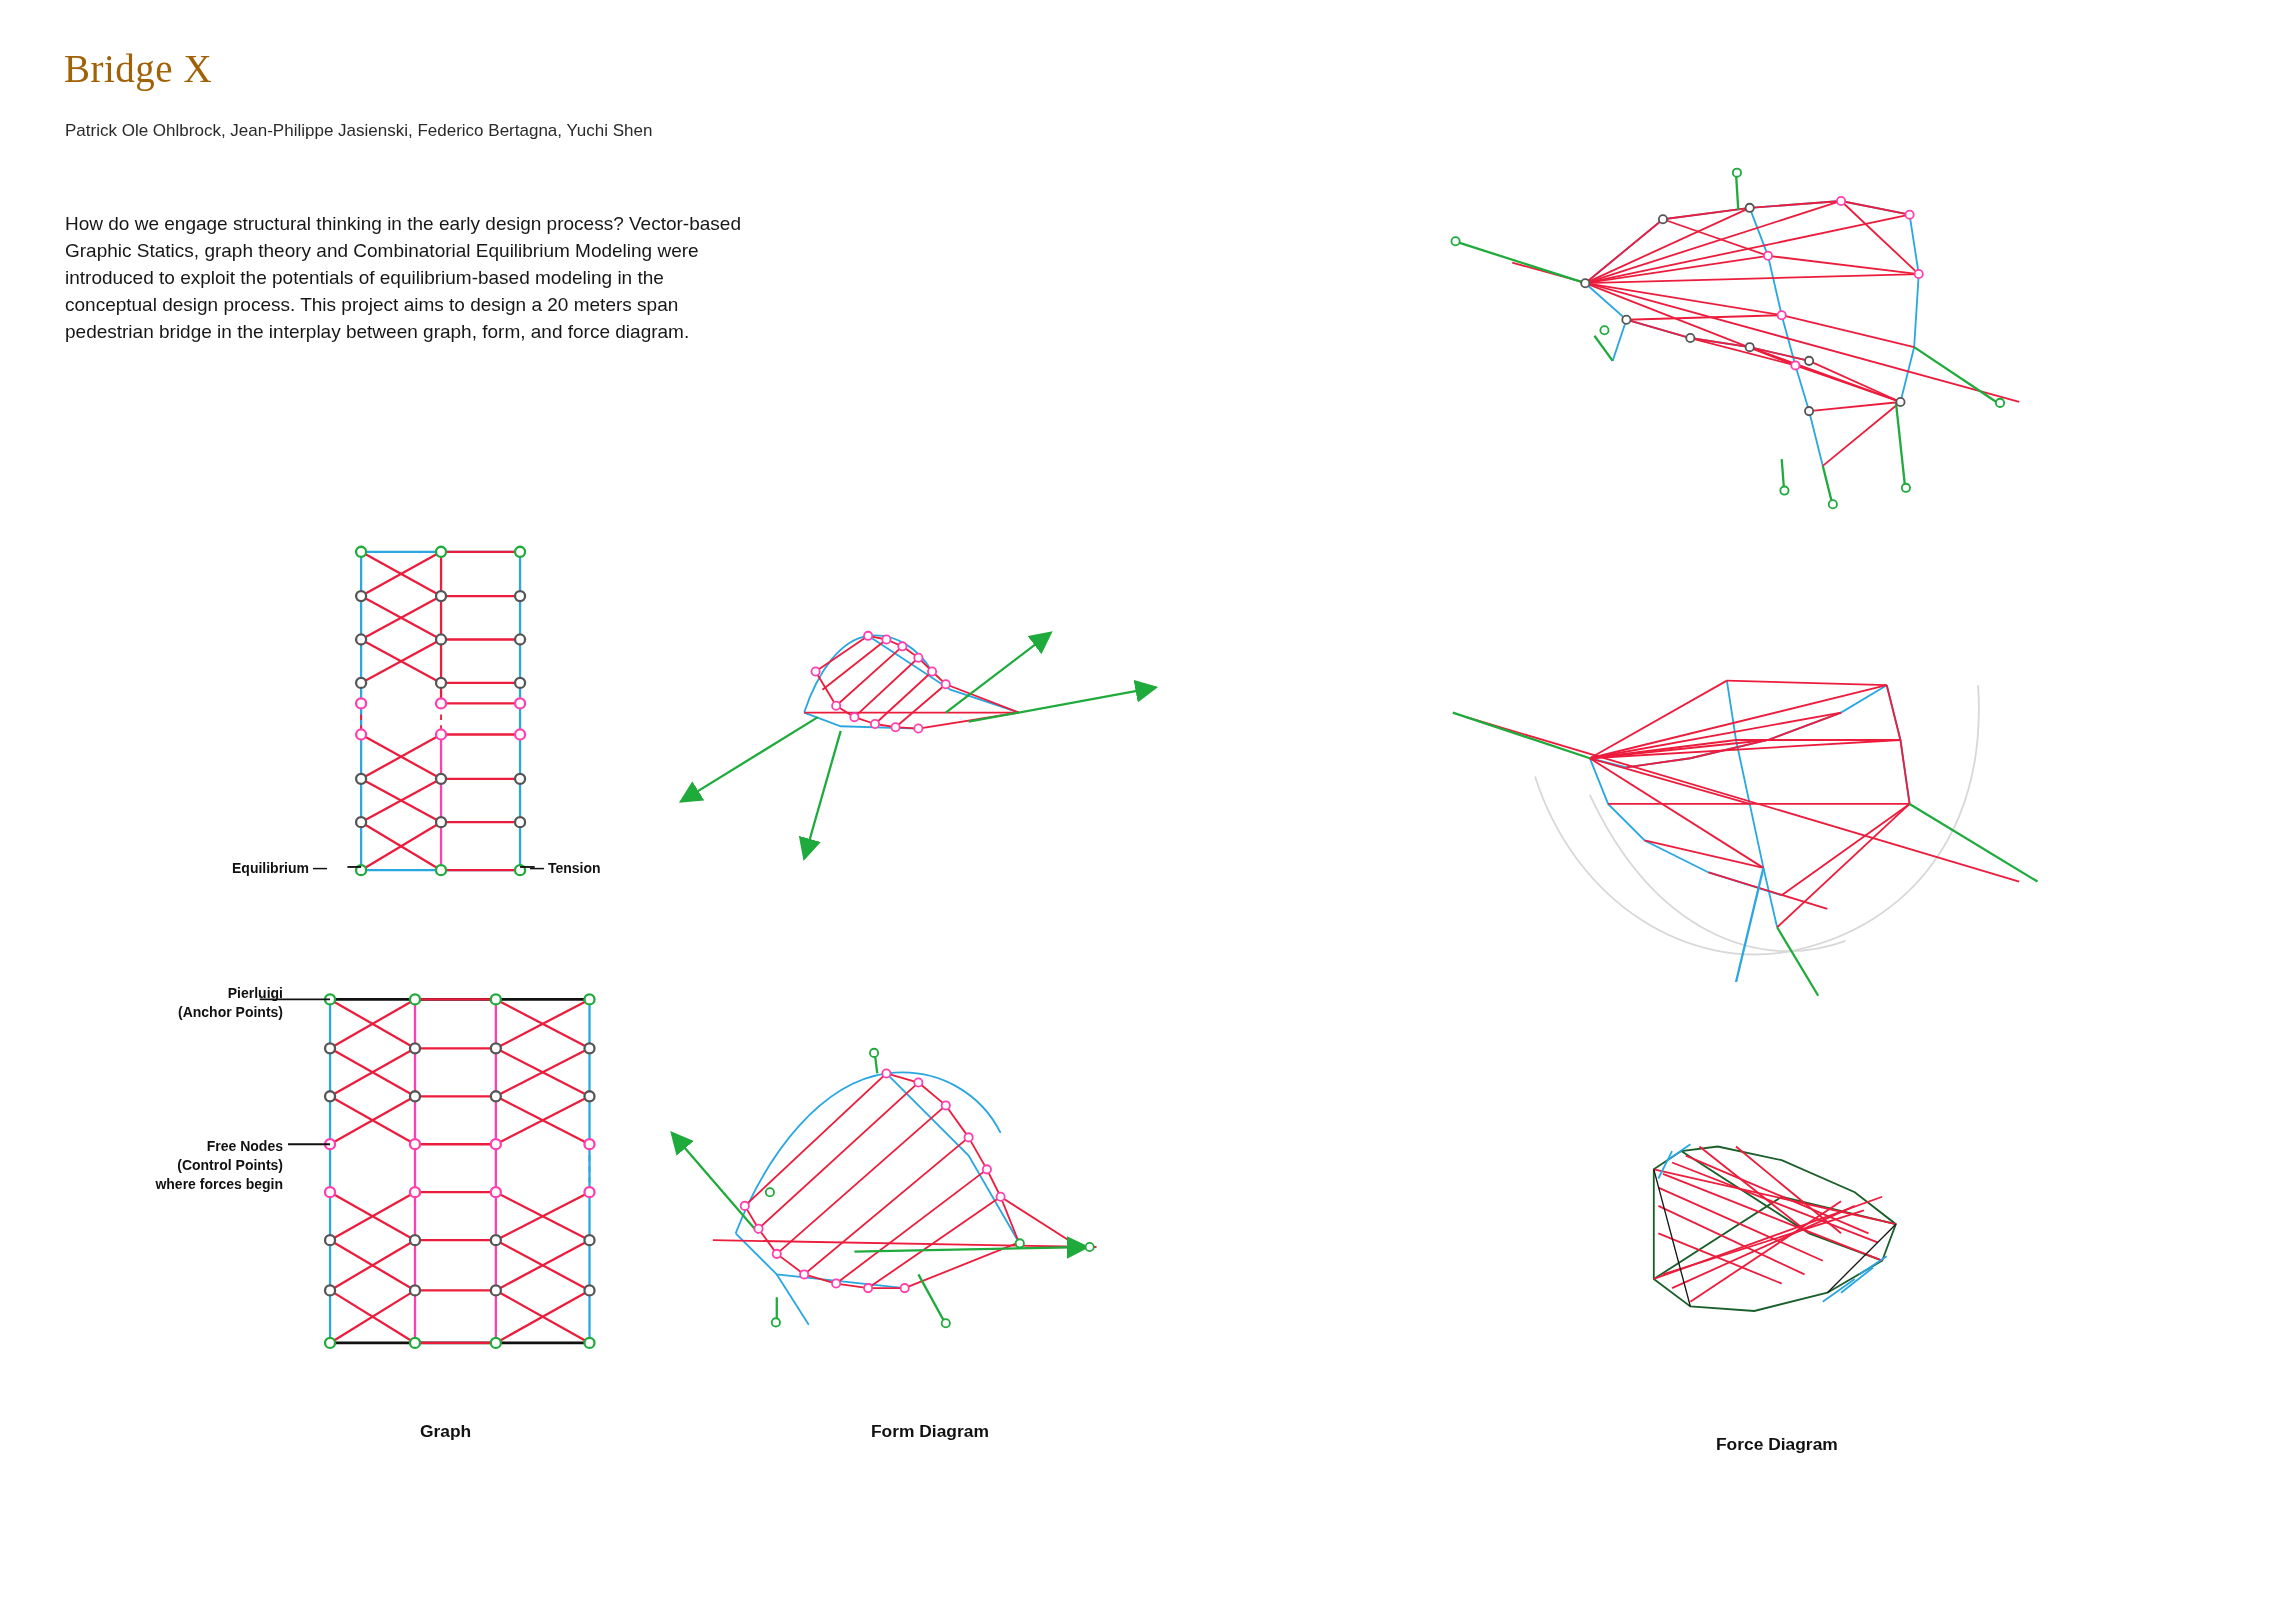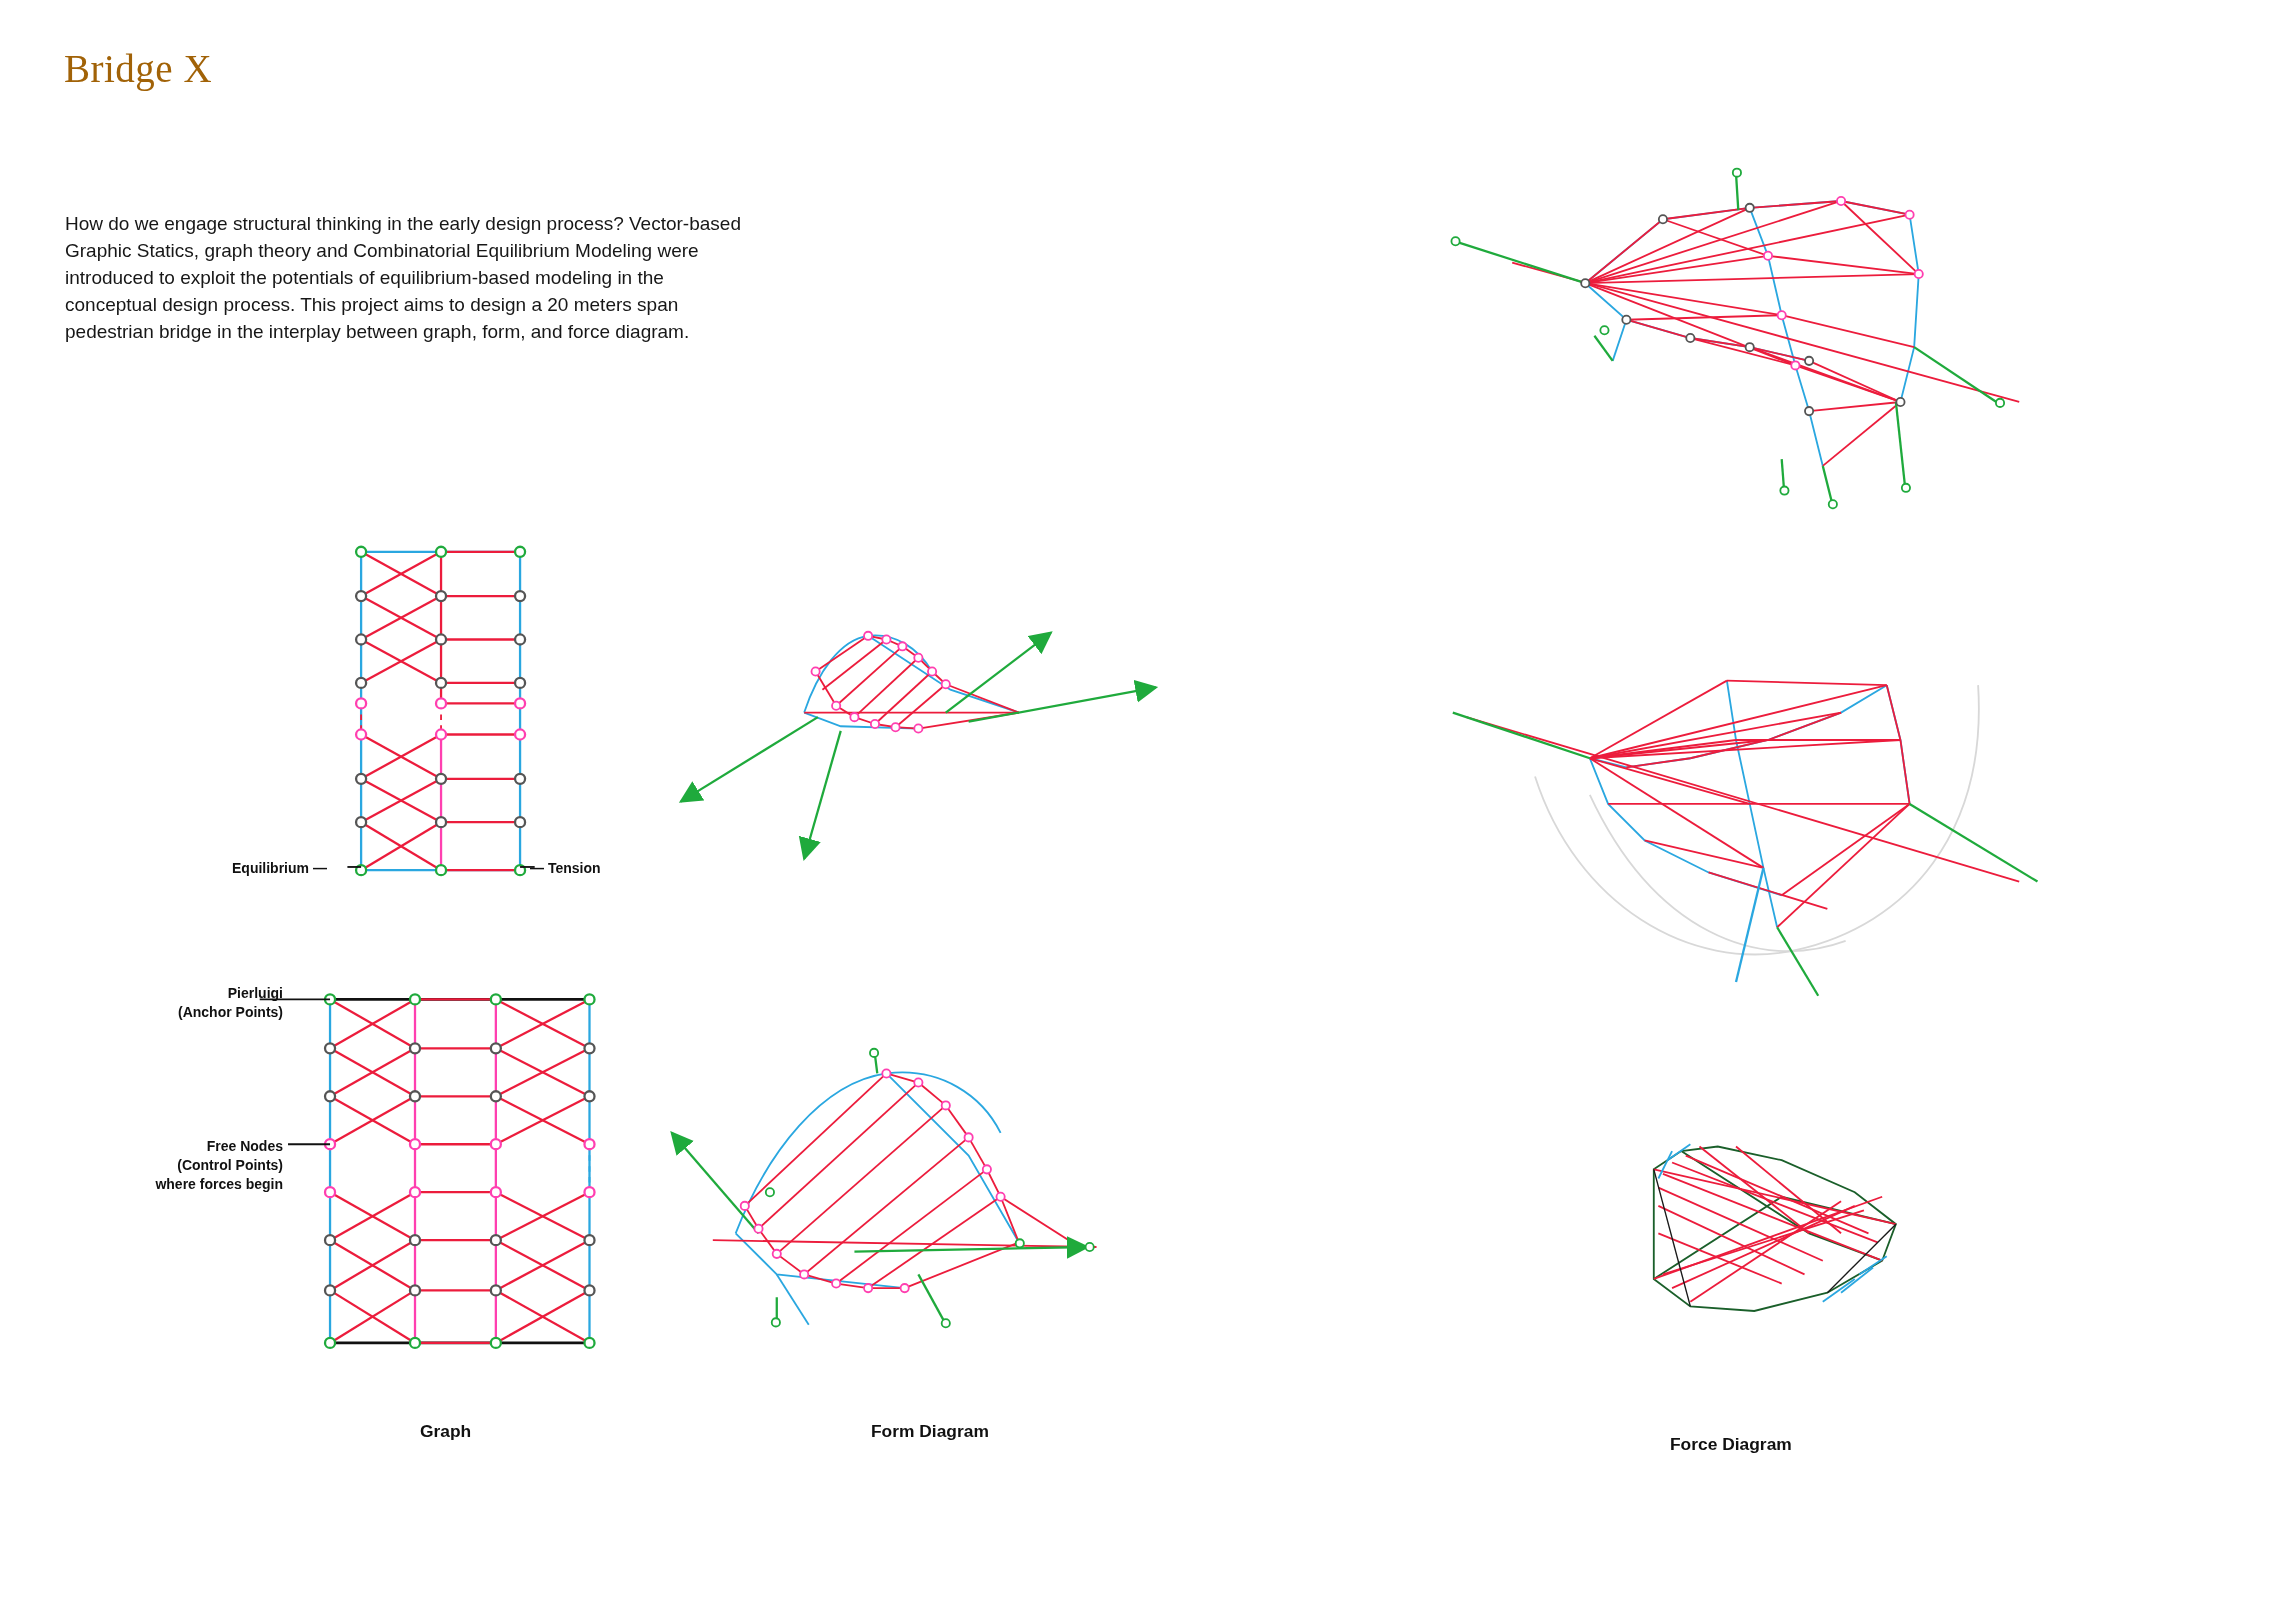--- a/index.html
+++ b/index.html
@@ -52,21 +52,21 @@
   
   .caption {
     position: absolute;
     font-size: 17.4px;
     font-weight: bold;
     color: #111;
     white-space: nowrap;
   }
   .caption-graph  { left: 420px;  top: 1421px; }
   .caption-form   { left: 827px; top: 1421px; margin-left: 44px; }
-  .caption-force  { left: 1670px; top: 1434px; }
+  .caption-force  { left: 1716px; top: 1434px; }
 
   
   .annot {
     position: absolute;
     font-size: 14px;
     font-weight: bold;
     color: #111;
     line-height: 19px;
     white-space: nowrap;
   }
@@ -85,20 +85,21 @@
   }
 </style>
 </head>
 <body>
 
 <div id="page">
 
   <div class="title">Bridge X</div>
 
   <div class="credits">
+    <div>Patrick Ole Ohlbrock, Jean-Philippe Jasienski, Federico Bertagna, Yuchi Shen</div>
   </div>
 
   <div class="abstract">How do we engage structural thinking in the early design process? Vector-based Graphic Statics, graph theory and Combinatorial Equilibrium Modeling were introduced to exploit the potentials of equilibrium-based modeling in the conceptual design process. This project aims to design a 20 meters span pedestrian bridge in the interplay between graph, form, and force diagram.</div>
 
   <div class="caption caption-graph">Graph</div>
   <div class="caption caption-form">Form Diagram</div>
   <div class="caption caption-force">Force Diagram</div>
 
   <div class="annot annot-compression">Equilibrium —</div>
   <div class="annot annot-tension">— Tension</div>

